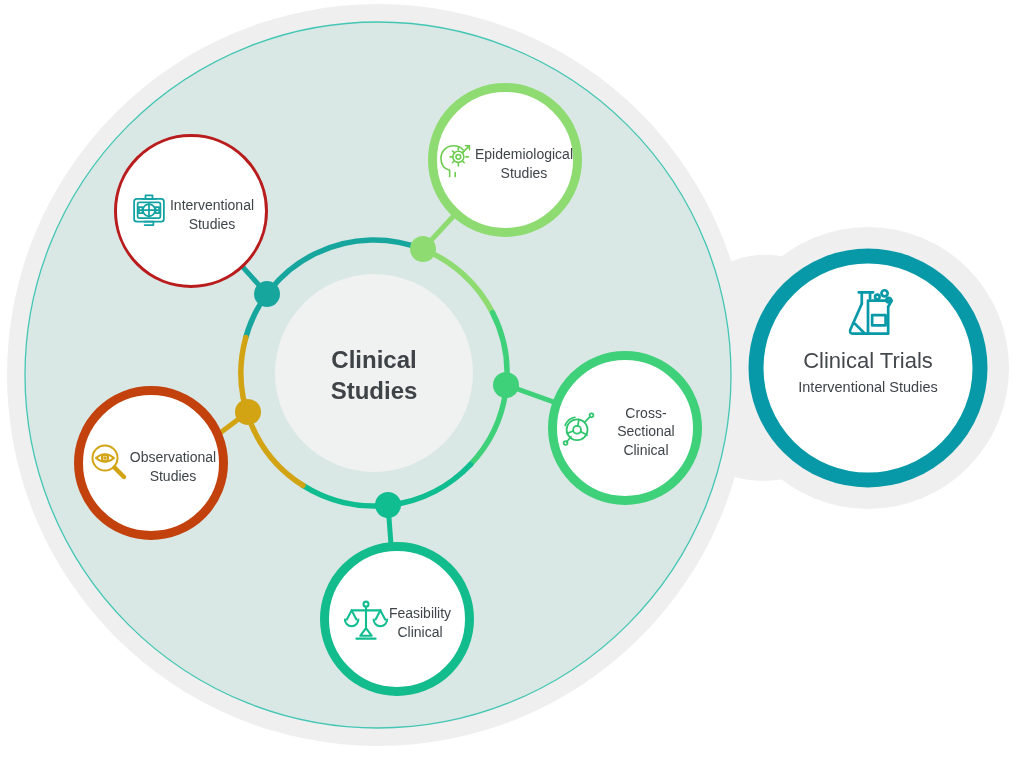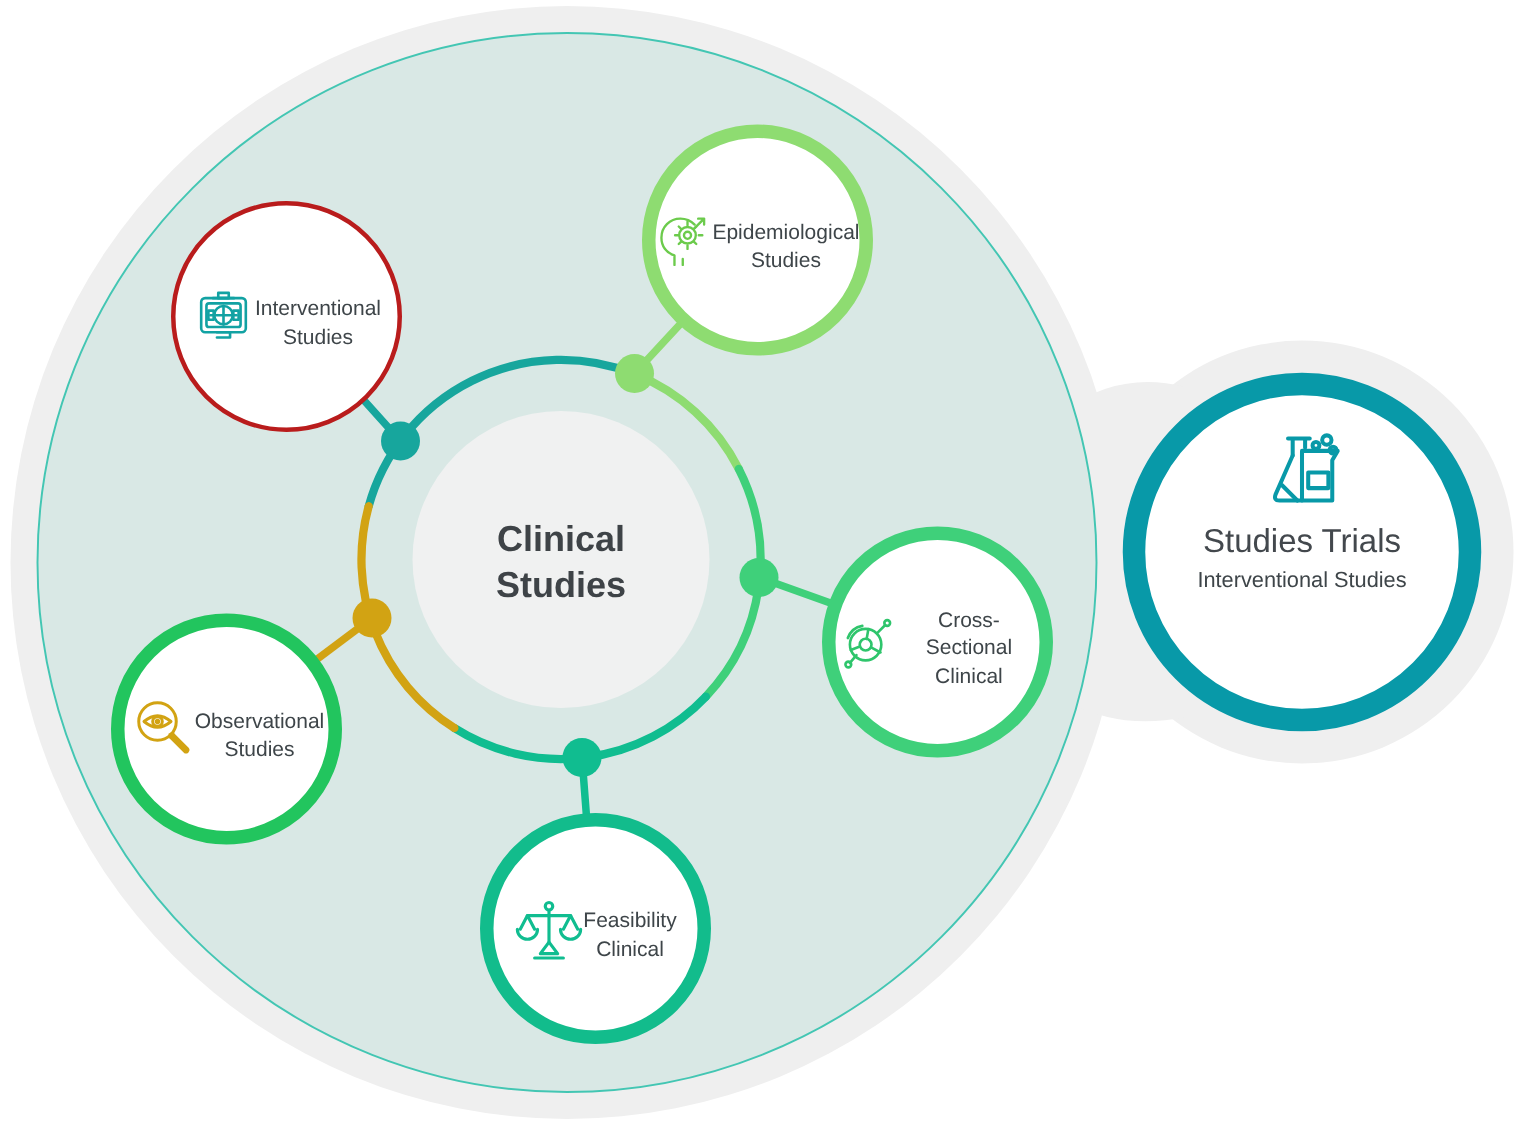--- a/index.html
+++ b/index.html
@@ -14,21 +14,21 @@
     background:#ffffff;display:flex;flex-direction:row;align-items:center;
     justify-content:center;text-align:center;z-index:3;
   }
   .node .label{
     font-size:14px;line-height:1.3;color:#3E4549;white-space:pre-line;margin-top:7px;
   }
   .node-interventional{left:114px;top:134px;width:154px;height:154px;border:3px solid #b91c1c;color:#12A2A3;}
   .node-epidemiological{left:428px;top:83px;width:154px;height:154px;border:9px solid #8EDC71;color:#6CCB4C;}
   .node-cross{left:548px;top:351px;width:154px;height:154px;border:9px solid #3FD07A;color:#2FC56C;}
   .node-feasibility{left:320px;top:542px;width:154px;height:154px;border:9px solid #12BC8C;color:#10BD90;}
-  .node-observational{left:74px;top:409px;width:154px;height:154px;border:9px solid #22c55e;color:#D2A313;}
+  .node-observational{left:74px;top:386px;width:154px;height:154px;border:9px solid #c2410c;color:#D2A313;}
   
   .hub-text{
     position:absolute;left:254px;top:344px;width:240px;z-index:2;
     text-align:center;font-size:24px;font-weight:bold;line-height:1.3;
     color:#3E4347;white-space:pre-line;
   }
   
   .highlight-content{
     position:absolute;left:756px;top:288px;width:224px;z-index:3;
     display:flex;flex-direction:column;align-items:center;text-align:center;color:#0899A8;
@@ -160,17 +160,17 @@
     <svg class="icon" width="60" height="50" viewBox="0 0 58 48" fill="none" stroke="currentColor" stroke-width="2.6" stroke-linecap="round" stroke-linejoin="round">
       <path d="M20,4 H34 M23,4 V15 M31,4 V10"></path>
       <path d="M23,15 L12,40 Q10.5,44 14.5,44 H29"></path>
       <path d="M16,34 L26,44"></path>
       <path d="M29,12 H52 L48.5,18 V44 H29 Z" fill="#ffffff"></path>
       <rect x="33" y="26" width="13" height="10"></rect>
       <circle cx="45" cy="5" r="3"></circle>
       <circle cx="38" cy="8.5" r="2.2"></circle>
       <circle cx="49" cy="11.5" r="2.2"></circle>
     </svg>
-    <div class="highlight-title">Studies Trials</div>
+    <div class="highlight-title">Clinical Trials</div>
     <div class="highlight-subtitle">Interventional Studies</div>
   </div>
 
 </div>
 
 </body></html>

